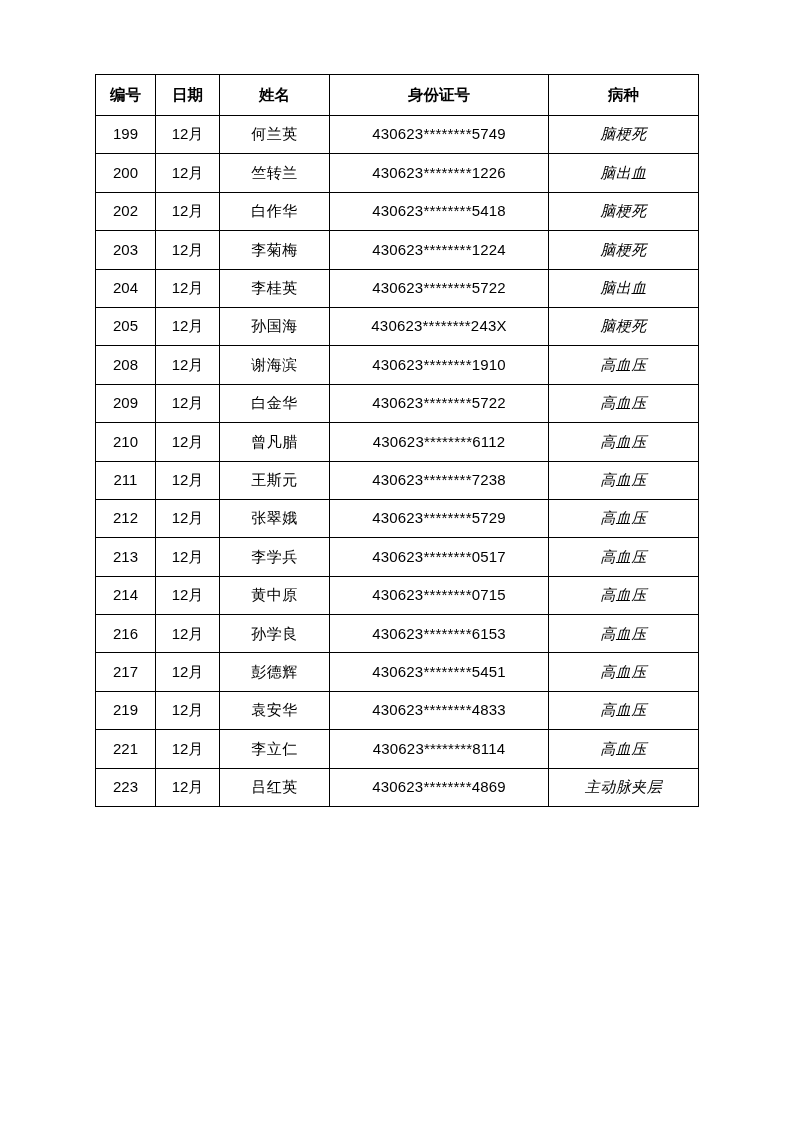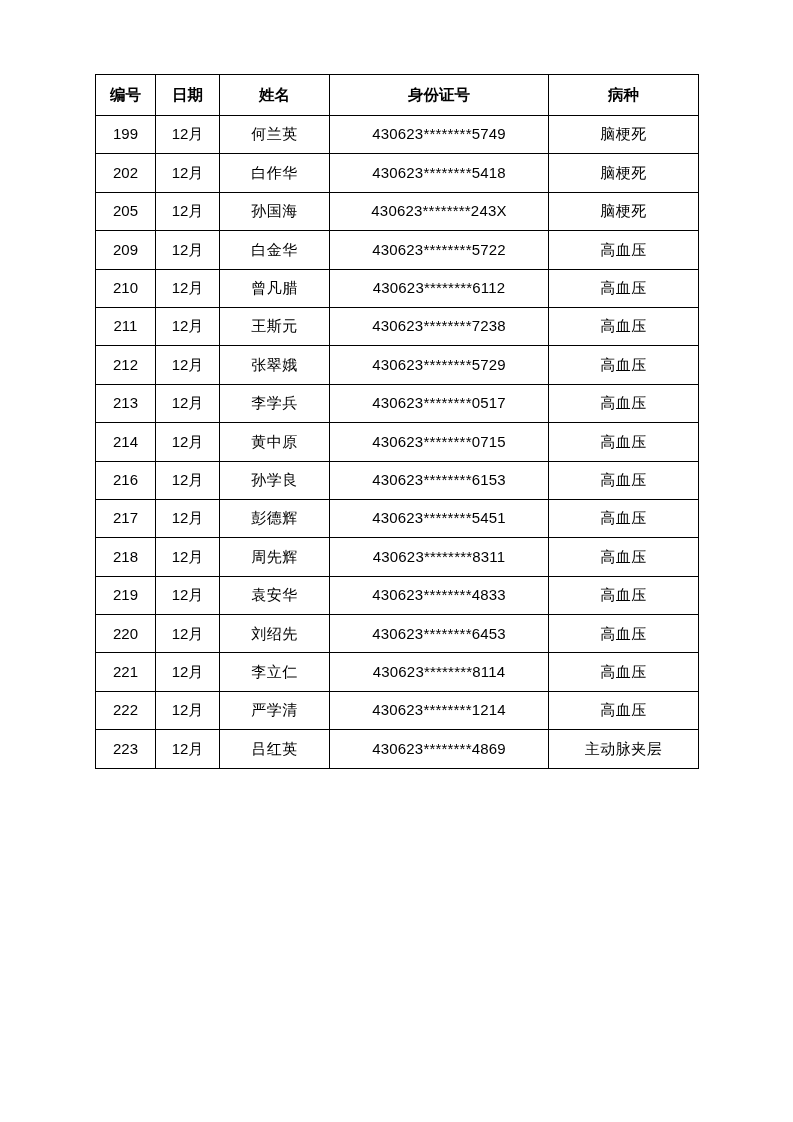--- a/index.html
+++ b/index.html
@@ -59,20 +59,21 @@
     font-size: 15.5px;
     letter-spacing: 0.5px;
   }
   td.cell-idno {
     font-size: 14.5px;
     letter-spacing: 0.2px;
   }
   td.cell-disease {
     font-size: 15px;
     letter-spacing: 0.5px;
+    font-style: italic;
   }
 </style>
 </head>
 <body>
 
 <div class="page">
   <table class="record-table">
     <colgroup>
       <col class="c-id">
       <col class="c-date">
@@ -91,34 +92,62 @@
     </thead>
     <tbody id="table-body">
         <tr>
           <td class="cell-num">199</td>
           <td class="cell-date">12月</td>
           <td class="cell-name">何兰英</td>
           <td class="cell-idno">430623********5749</td>
           <td class="cell-disease">脑梗死</td>
         </tr>
         <tr>
+          <td class="cell-num">200</td>
+          <td class="cell-date">12月</td>
+          <td class="cell-name">竺转兰</td>
+          <td class="cell-idno">430623********1226</td>
+          <td class="cell-disease">脑出血</td>
+        </tr>
+        <tr>
           <td class="cell-num">202</td>
           <td class="cell-date">12月</td>
           <td class="cell-name">白作华</td>
           <td class="cell-idno">430623********5418</td>
           <td class="cell-disease">脑梗死</td>
         </tr>
         <tr>
+          <td class="cell-num">203</td>
+          <td class="cell-date">12月</td>
+          <td class="cell-name">李菊梅</td>
+          <td class="cell-idno">430623********1224</td>
+          <td class="cell-disease">脑梗死</td>
+        </tr>
+        <tr>
+          <td class="cell-num">204</td>
+          <td class="cell-date">12月</td>
+          <td class="cell-name">李桂英</td>
+          <td class="cell-idno">430623********5722</td>
+          <td class="cell-disease">脑出血</td>
+        </tr>
+        <tr>
           <td class="cell-num">205</td>
           <td class="cell-date">12月</td>
           <td class="cell-name">孙国海</td>
           <td class="cell-idno">430623********243X</td>
           <td class="cell-disease">脑梗死</td>
         </tr>
         <tr>
+          <td class="cell-num">208</td>
+          <td class="cell-date">12月</td>
+          <td class="cell-name">谢海滨</td>
+          <td class="cell-idno">430623********1910</td>
+          <td class="cell-disease">高血压</td>
+        </tr>
+        <tr>
           <td class="cell-num">209</td>
           <td class="cell-date">12月</td>
           <td class="cell-name">白金华</td>
           <td class="cell-idno">430623********5722</td>
           <td class="cell-disease">高血压</td>
         </tr>
         <tr>
           <td class="cell-num">210</td>
           <td class="cell-date">12月</td>
           <td class="cell-name">曾凡腊</td>
@@ -161,52 +190,31 @@
           <td class="cell-disease">高血压</td>
         </tr>
         <tr>
           <td class="cell-num">217</td>
           <td class="cell-date">12月</td>
           <td class="cell-name">彭德辉</td>
           <td class="cell-idno">430623********5451</td>
           <td class="cell-disease">高血压</td>
         </tr>
         <tr>
-          <td class="cell-num">218</td>
-          <td class="cell-date">12月</td>
-          <td class="cell-name">周先辉</td>
-          <td class="cell-idno">430623********8311</td>
-          <td class="cell-disease">高血压</td>
-        </tr>
-        <tr>
           <td class="cell-num">219</td>
           <td class="cell-date">12月</td>
           <td class="cell-name">袁安华</td>
           <td class="cell-idno">430623********4833</td>
           <td class="cell-disease">高血压</td>
         </tr>
         <tr>
-          <td class="cell-num">220</td>
-          <td class="cell-date">12月</td>
-          <td class="cell-name">刘绍先</td>
-          <td class="cell-idno">430623********6453</td>
-          <td class="cell-disease">高血压</td>
-        </tr>
-        <tr>
           <td class="cell-num">221</td>
           <td class="cell-date">12月</td>
           <td class="cell-name">李立仁</td>
           <td class="cell-idno">430623********8114</td>
-          <td class="cell-disease">高血压</td>
-        </tr>
-        <tr>
-          <td class="cell-num">222</td>
-          <td class="cell-date">12月</td>
-          <td class="cell-name">严学清</td>
-          <td class="cell-idno">430623********1214</td>
           <td class="cell-disease">高血压</td>
         </tr>
         <tr>
           <td class="cell-num">223</td>
           <td class="cell-date">12月</td>
           <td class="cell-name">吕红英</td>
           <td class="cell-idno">430623********4869</td>
           <td class="cell-disease">主动脉夹层</td>
         </tr>
       </tbody>

